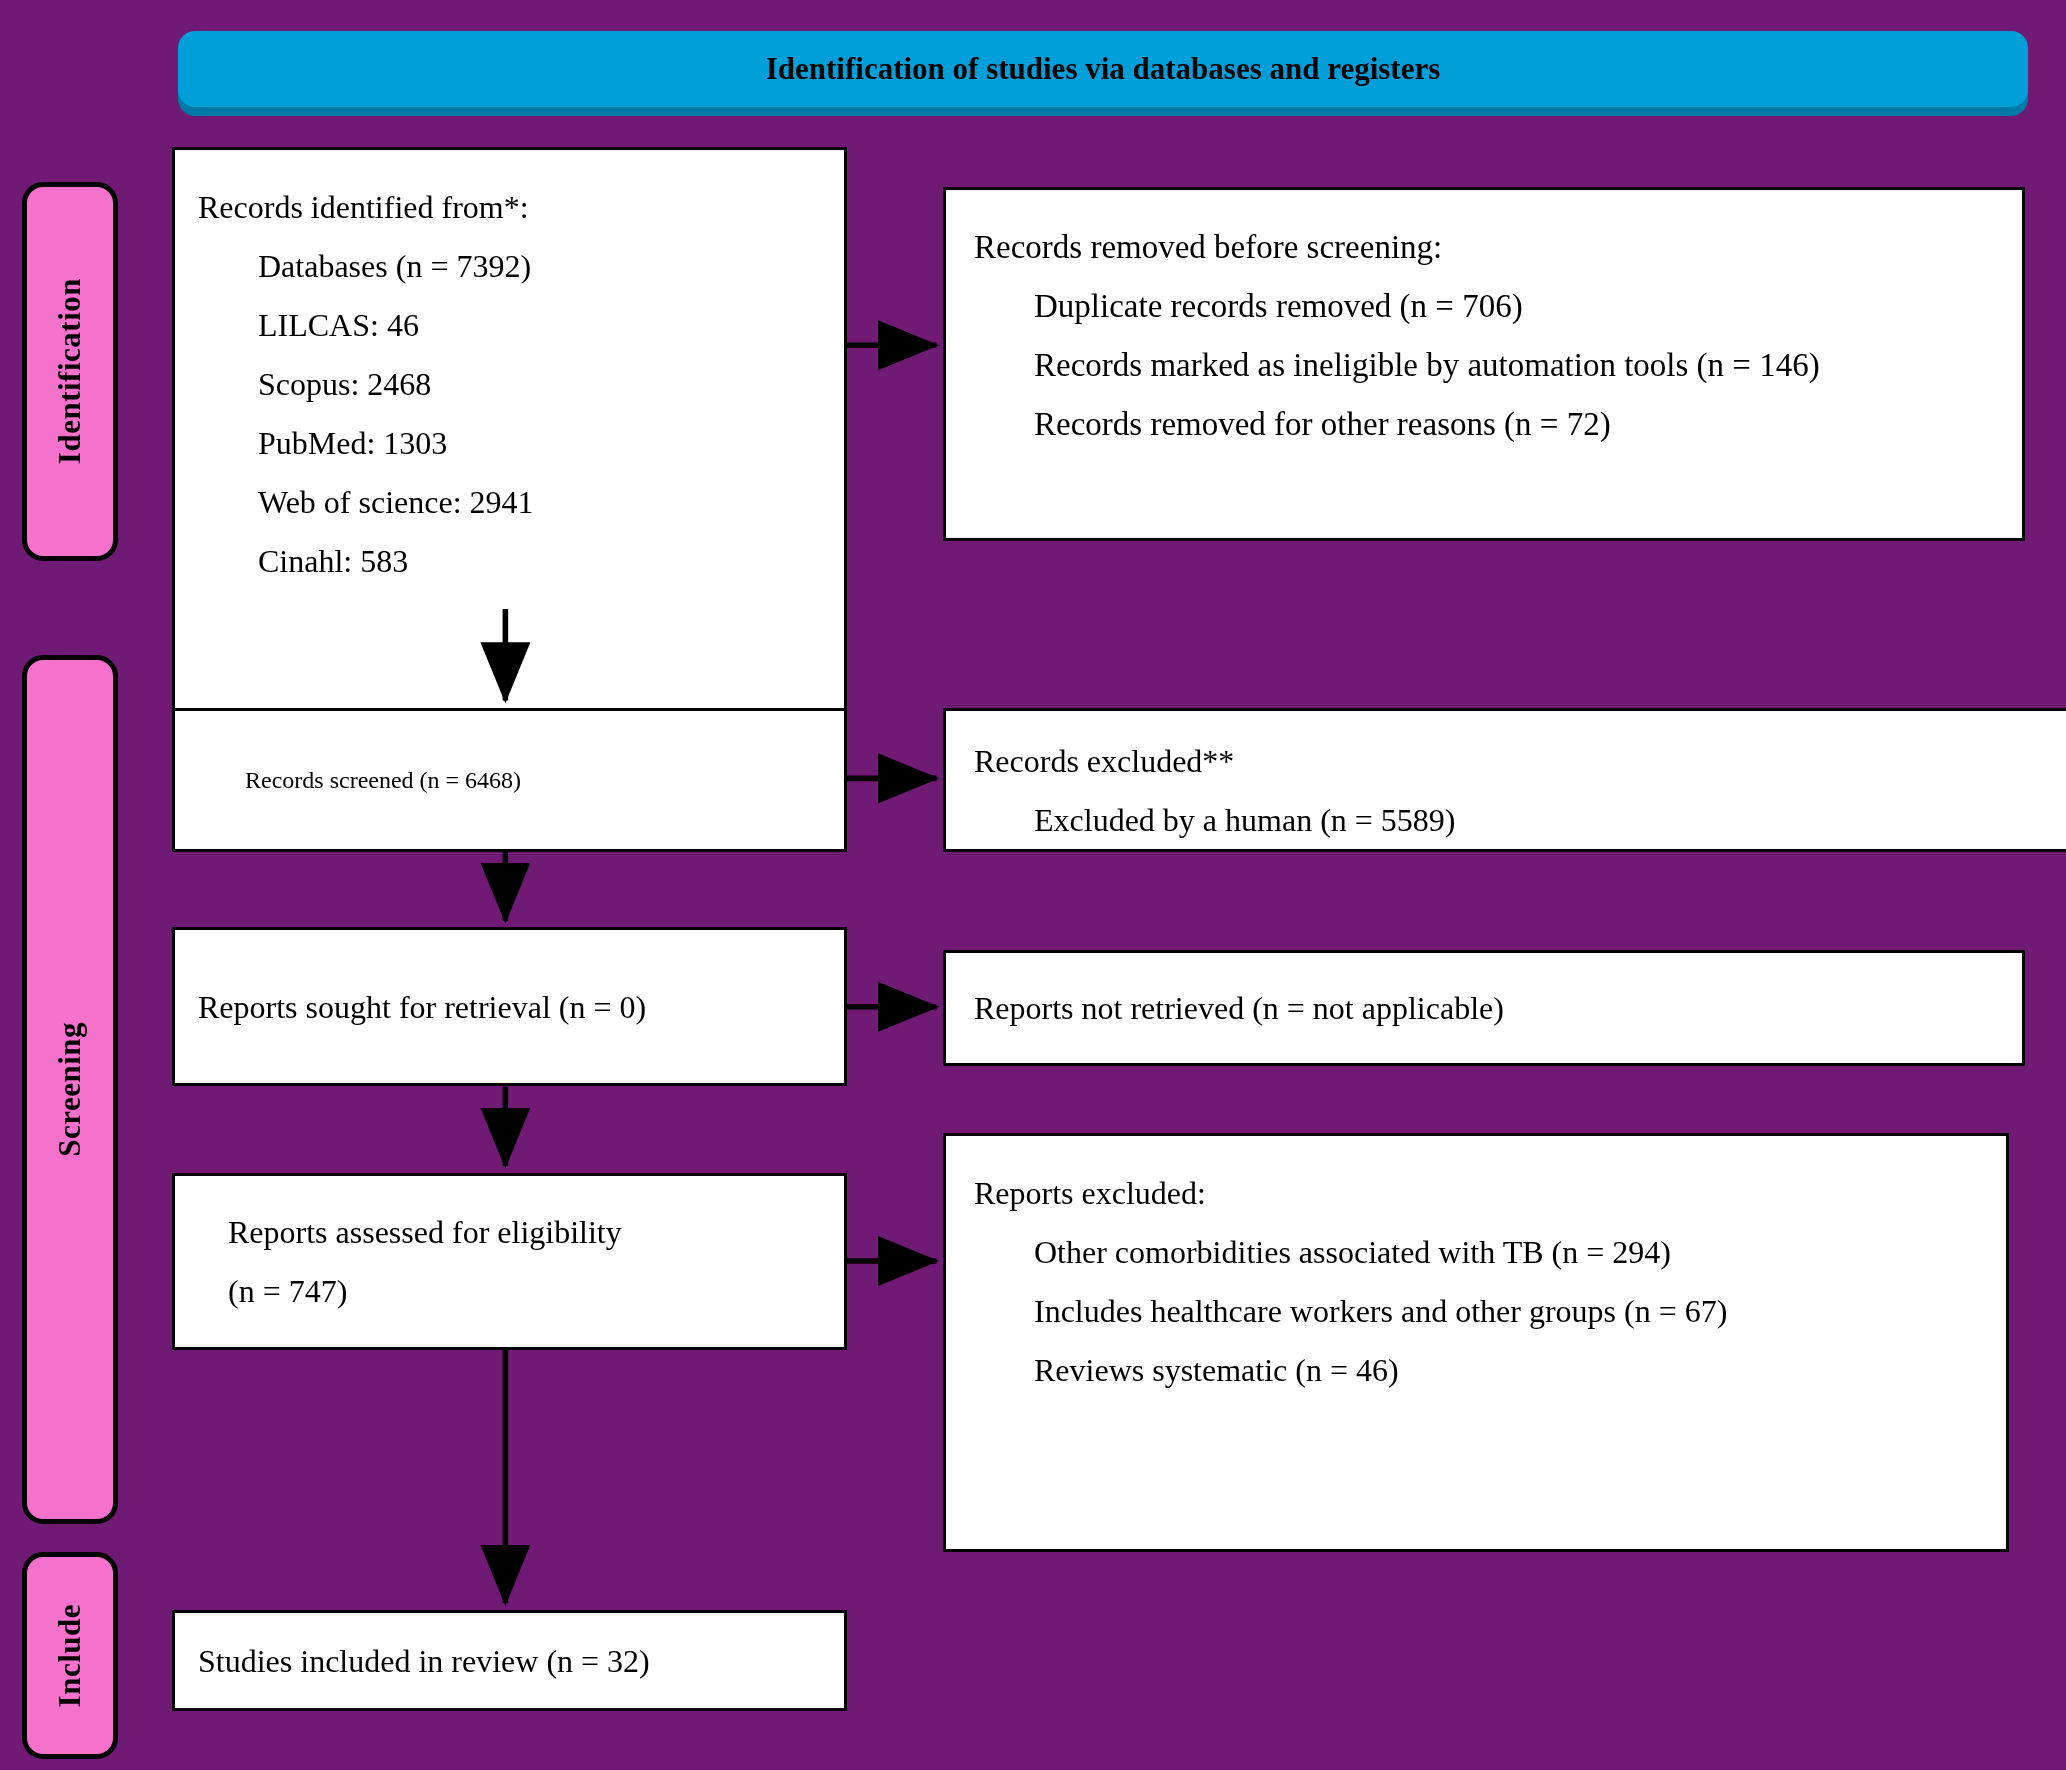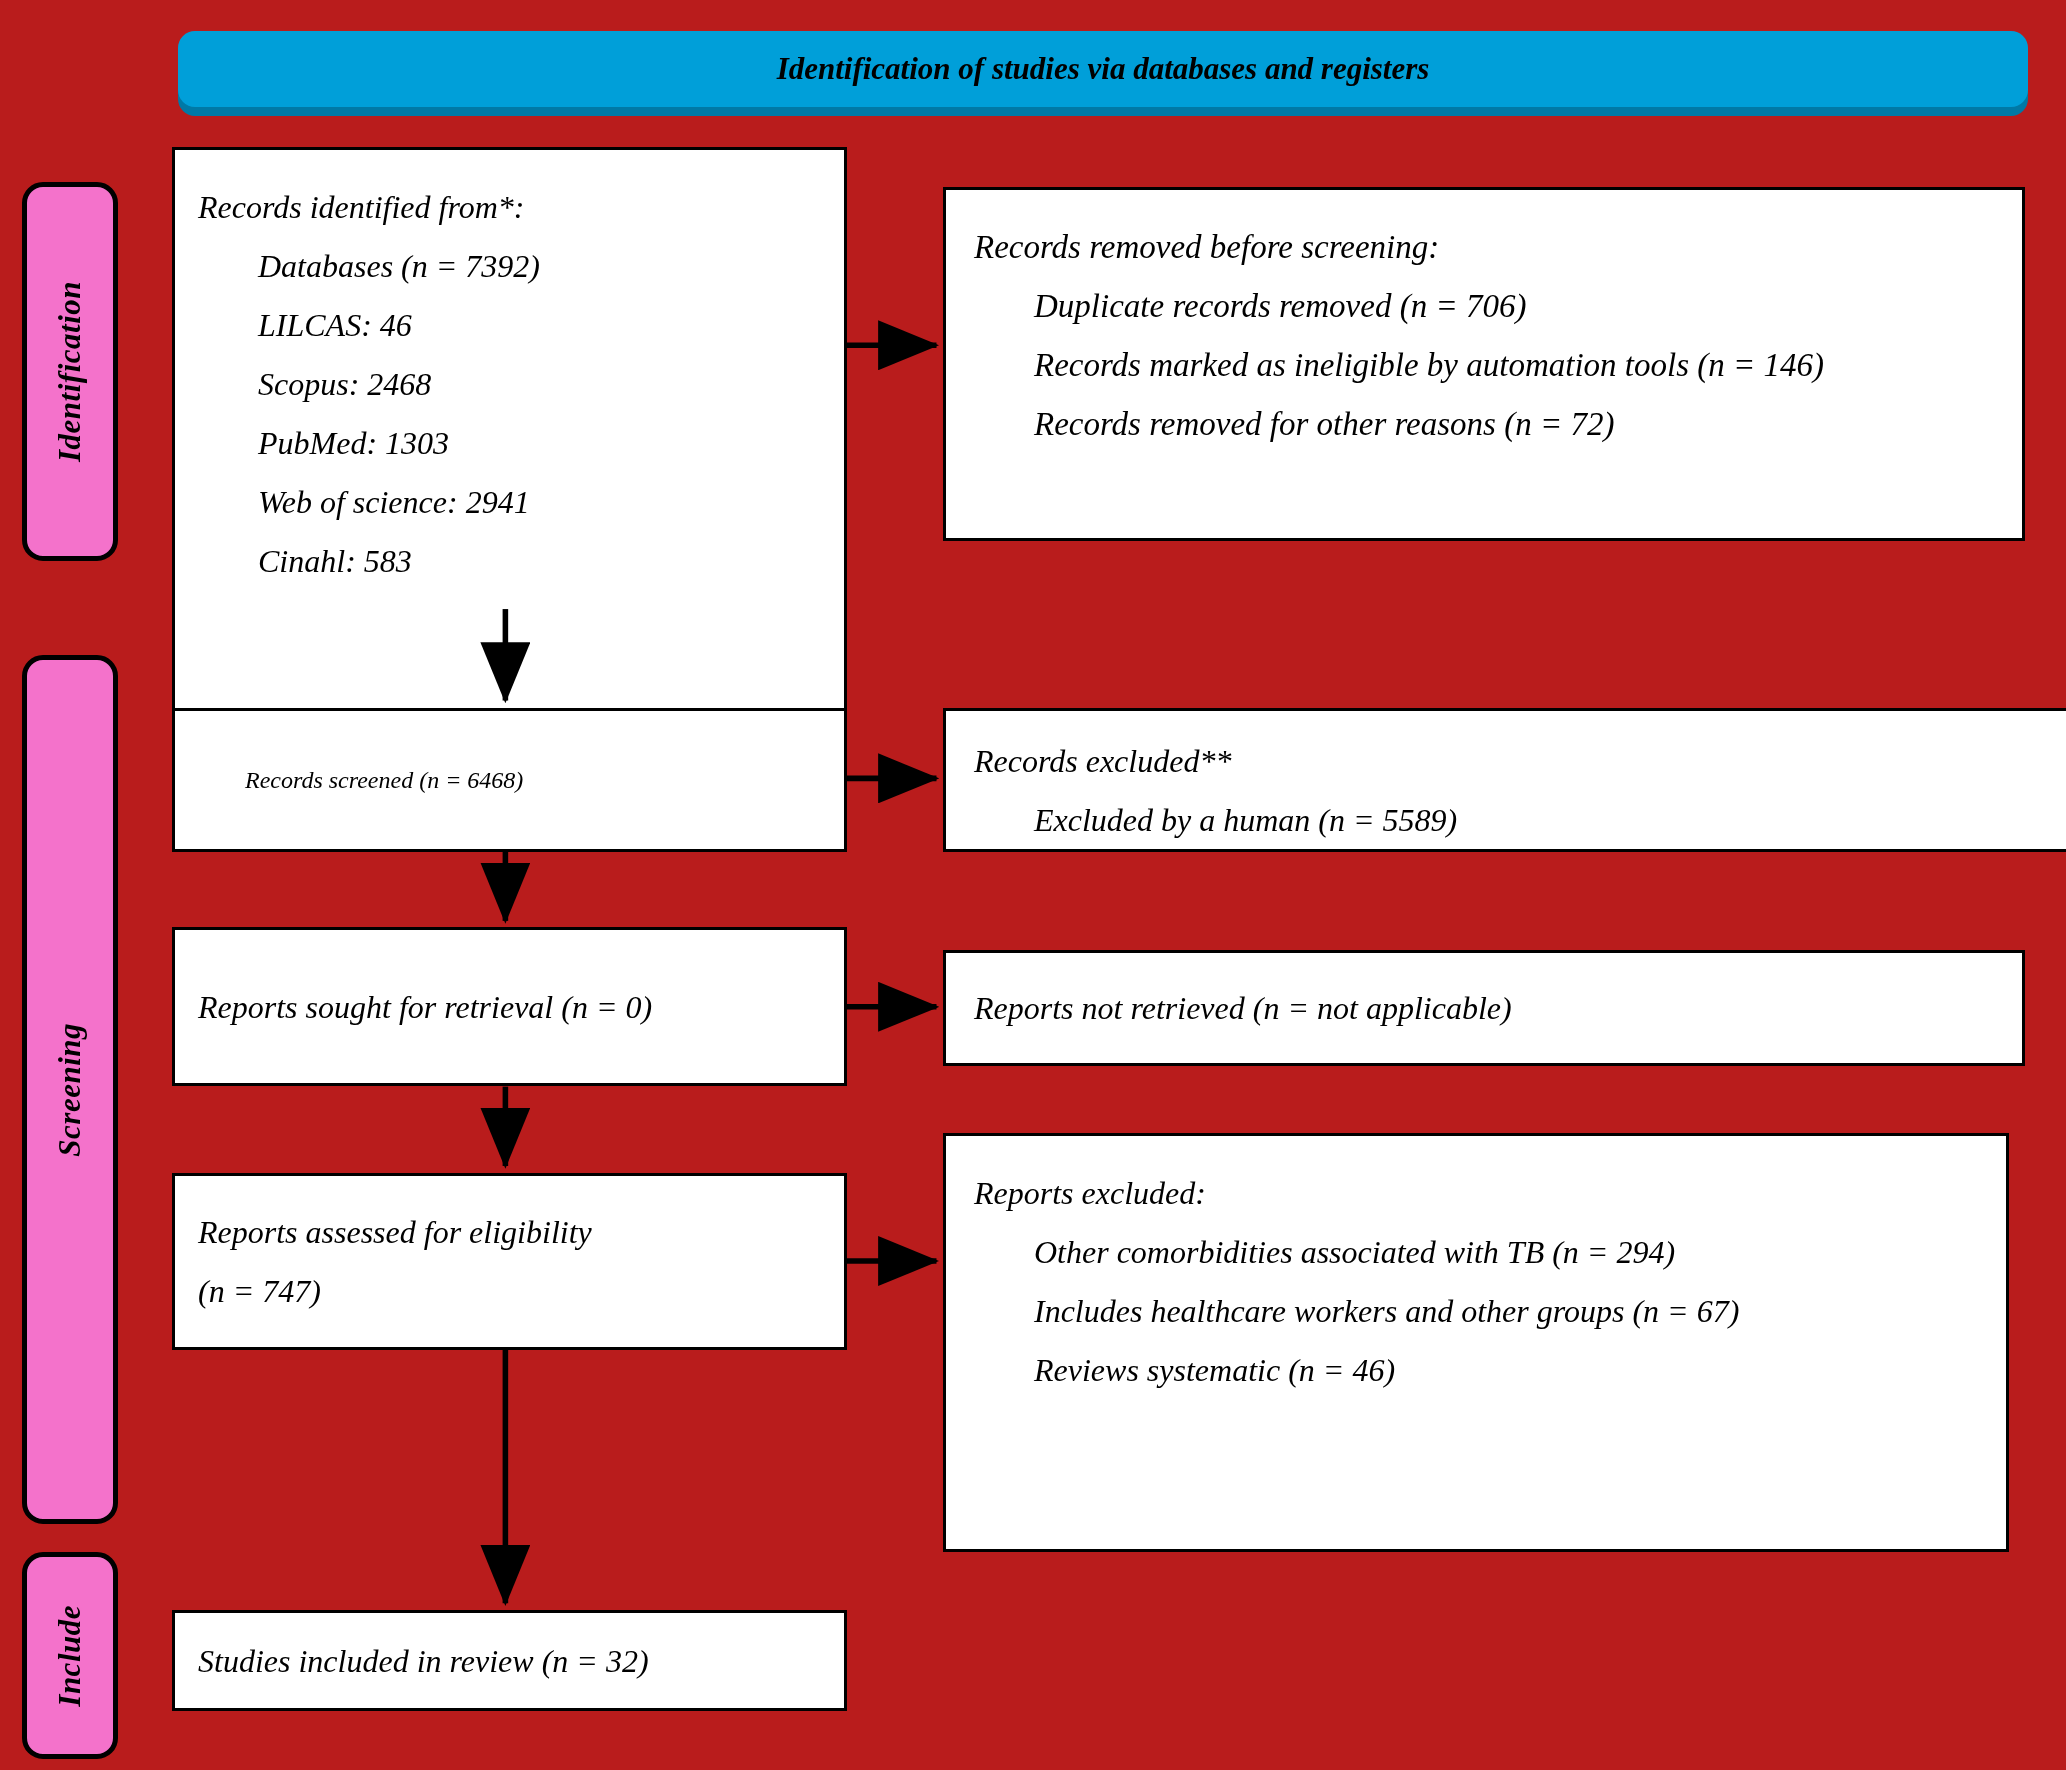--- a/index.html
+++ b/index.html
@@ -4,24 +4,23 @@
 <style>
   html, body {
     margin: 0;
     padding: 0;
     background: #ffffff;
   }
   #stage {
     position: relative;
     width: 2066px;
     height: 1771px;
-    background: #b91c1c;
+    background: #701a75;
     font-family: "Liberation Serif", "DejaVu Serif", serif;
     overflow: hidden;
-    font-style: italic;
   }
 
   
   .banner {
     position: absolute;
     box-sizing: border-box;
     background: #009FD9;
     border-radius: 17px;
     color: #000000;
     font-weight: bold;
@@ -147,21 +146,21 @@
     </div>
   </div>
 
   <div class="fbox" style="left:943px; top:950px; width:1082px; height:116px;">
     <div class="ftext" style="font-size:32px; line-height:59px; left:28px; right:23px;">
       <span class="line">Reports not retrieved (n = not applicable)</span>
     </div>
   </div>
 
   <div class="fbox" style="left:172px; top:1173px; width:675px; height:177px;">
-    <div class="ftext" style="font-size:32px; line-height:59px;">
+    <div class="ftext" style="font-size:32px; line-height:59px;margin-left:30px;">
       <span class="line">Reports assessed for eligibility</span>
       <span class="line">(n = 747)</span>
     </div>
   </div>
 
   <div class="fbox toptext" style="left:943px; top:1133px; width:1066px; height:419px;">
     <div class="ftext" style="font-size:32px; line-height:59px; left:28px; right:20px;">
       <span class="line">Reports excluded:</span>
       <span class="line indent">Other comorbidities associated with TB (n = 294)</span>
       <span class="line indent">Includes healthcare workers and other groups (n = 67)</span>

